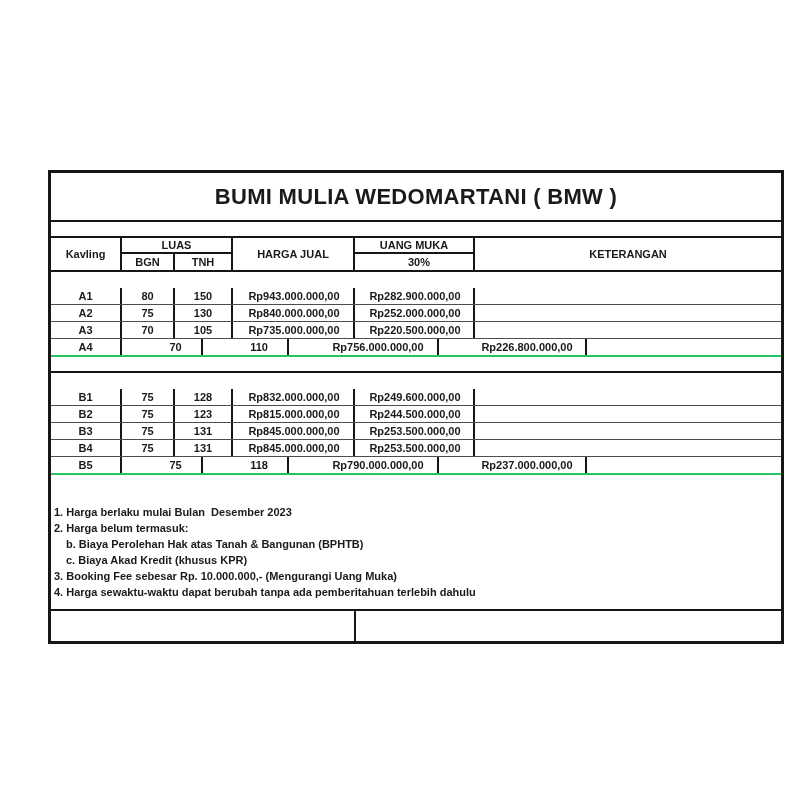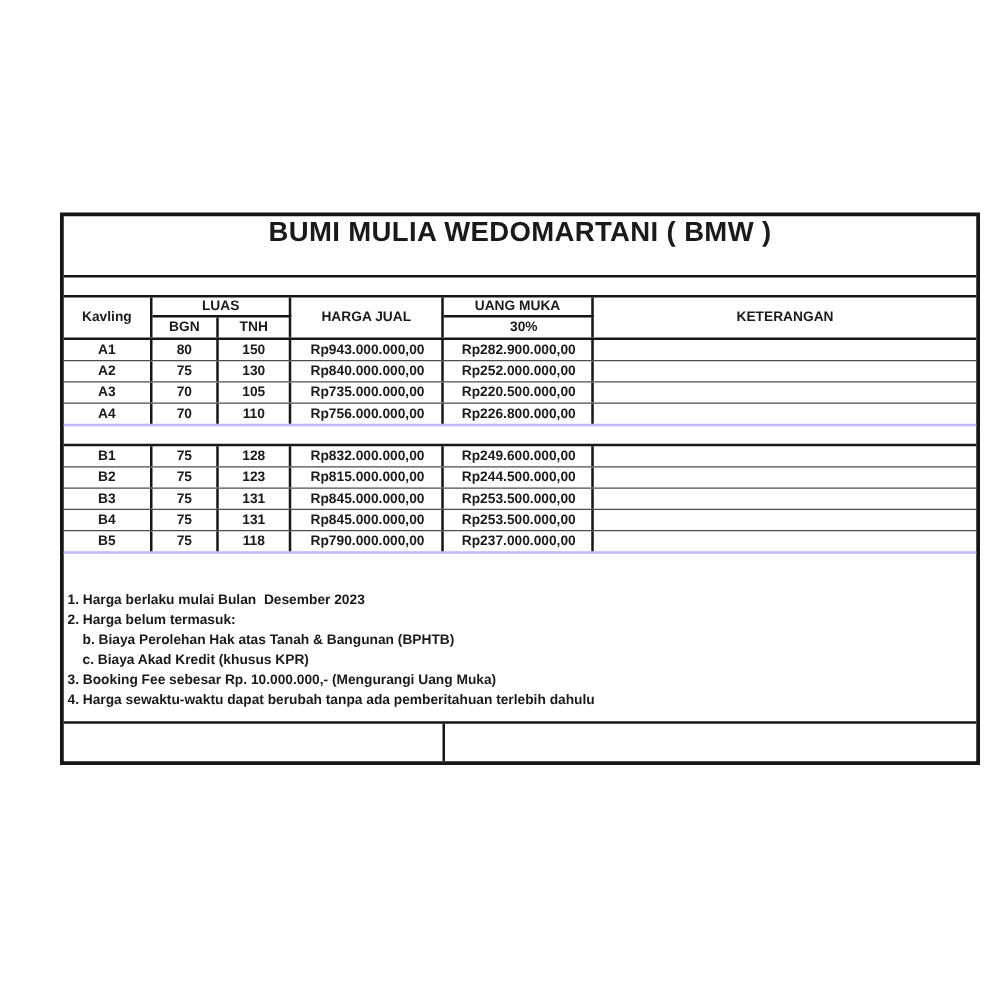--- a/index.html
+++ b/index.html
@@ -8,21 +8,21 @@
     font-family:"Liberation Sans",sans-serif;color:#1a1a1a;
     -webkit-font-smoothing:antialiased;
   }
   .sheet{
     position:absolute;left:48px;top:170px;width:736px;
     border:3px solid #161616;box-sizing:border-box;background:#fff;
   }
   
   .title-block{
     height:46px;border-bottom:2px solid #161616;
-    display:flex;flex-direction:column;align-items:center;
+    display:flex;flex-direction:column;align-items:center;justify-content:center;
     padding-top:1px;
   }
   .title{font-size:22px;font-weight:700;letter-spacing:.3px;line-height:24px;}
   .subtitle{font-size:10.5px;font-weight:700;margin-top:2px;}
   .spacer-row{height:14px;border-bottom:2px solid #161616;}
   
   .cols{display:grid;grid-template-columns:71px 53px 58px 122px 120px auto;}
   .cell{
     box-sizing:border-box;display:flex;align-items:center;justify-content:center;
     font-size:11px;font-weight:700;line-height:1;overflow:hidden;
@@ -32,23 +32,23 @@
   .thead{border-bottom:2px solid #161616;grid-auto-rows:16px;}
   .h-kavling{grid-column:1;grid-row:1/3;text-align:center;}
   .h-luas{grid-column:2/4;grid-row:1;border-bottom:2px solid #161616;}
   .h-bgn{grid-column:2;grid-row:2;}
   .h-tnh{grid-column:3;grid-row:2;}
   .h-harga{grid-column:4;grid-row:1/3;}
   .h-uang{grid-column:5;grid-row:1;border-bottom:2px solid #161616;}
   .h-pct{grid-column:5;grid-row:2;margin-left:10px;}
   .h-ket{grid-column:6;grid-row:1/3;}
   
-  .block{border-bottom:2px solid #c4b5fd;}
+  .block{border-bottom:2px solid #22c55e;margin-top:16px;}
   .row{height:16px;border-bottom:1px solid #4d4d4d;}
-  .block .row:last-child{border-bottom:none;}
+  .block .row:last-child{border-bottom:none;gap:28px;}
   .money{padding:0 7px 0 9px;}
   .money .amt{text-align:right;}
   .gap-row{height:14px;border-bottom:2px solid #161616;}
   
   .notes{height:134px;padding:29px 10px 0 3px;box-sizing:border-box;}
   .note{
     font-size:11px;font-weight:700;line-height:16px;white-space:pre-wrap;
   }
   .note.indent{padding-left:12px;}
   

